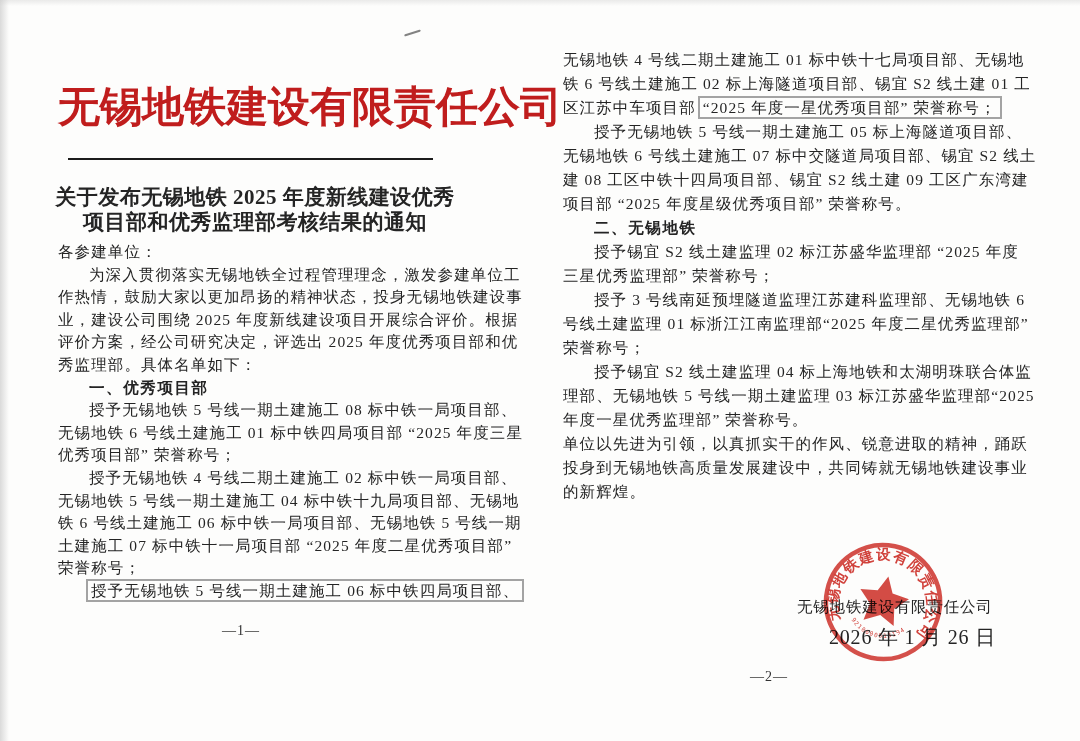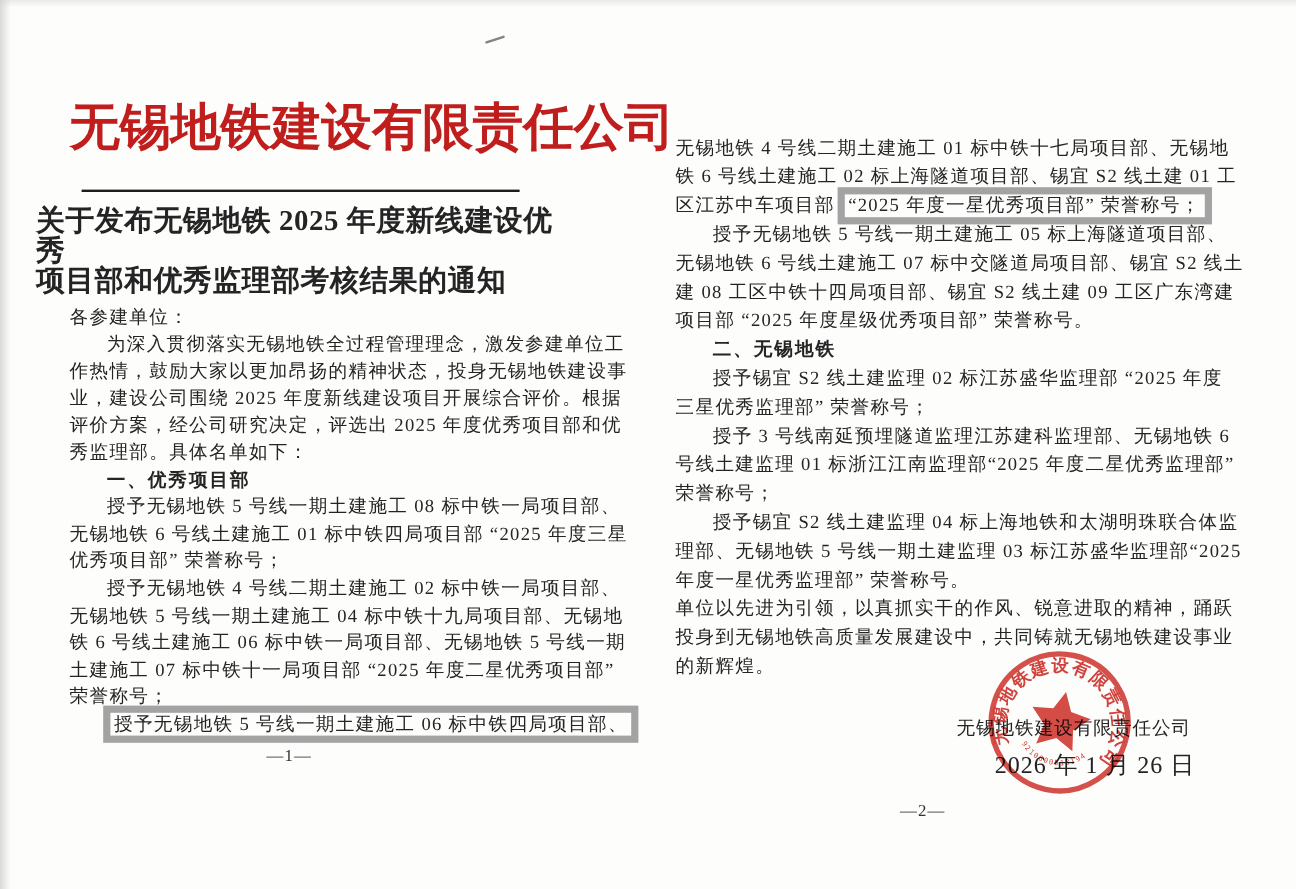--- a/index.html
+++ b/index.html
@@ -23,32 +23,32 @@
   .page1{left:58px;width:450px;}
   .page2{left:563px;width:470px;}
 
   .letterhead{
     margin-top:82px;text-align:center;
     font-size:42px;line-height:50px;font-weight:bold;
     color:#c01d1d;letter-spacing:0px;white-space:nowrap;
   }
   .head-rule{width:365px;height:2px;background:#1c1c1c;margin:26px 0 0 10px;}
   .doc-title{
-    margin-top:13px;transform:translateX(-28px);
-    font-weight:bold;font-size:24px;line-height:25px;
+    margin-top:25px;transform:translateX(-28px);
+    text-align:center;font-weight:bold;font-size:21px;line-height:25px;
     letter-spacing:.5px;
   }
   .body-text{font-size:15.5px;letter-spacing:1.1px;}
   .body1{margin-top:6px;line-height:22.6px;}
-  .body2{padding-top:112px;line-height:24px;}
+  .body2{padding-top:48px;line-height:24px;}
   .line{white-space:nowrap;}
   .line.indent{padding-left:31px;}
   .line.bold{font-weight:bold;letter-spacing:1.6px;}
   .redbox{
-    border:6px solid #a3a3a3;
+    border:2px solid #a3a3a3;
     padding:1px 3px;margin-left:-3px;
   }
   .pageno{
     position:absolute;font-size:14px;letter-spacing:1px;color:#333;
   }
   .pageno1{left:164px;top:623px;}
   .pageno2{left:187px;top:669px;}
 
   .sig-name{
     position:absolute;left:234px;top:597px;

